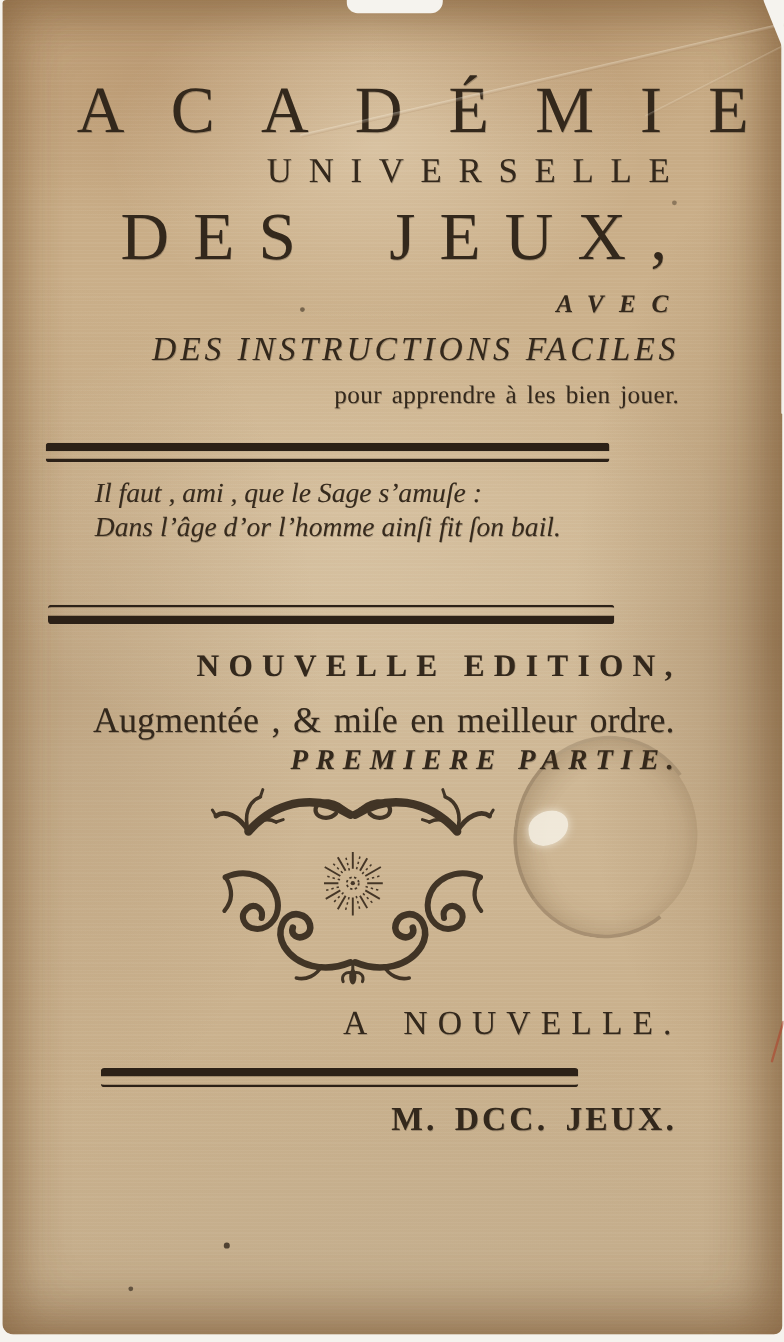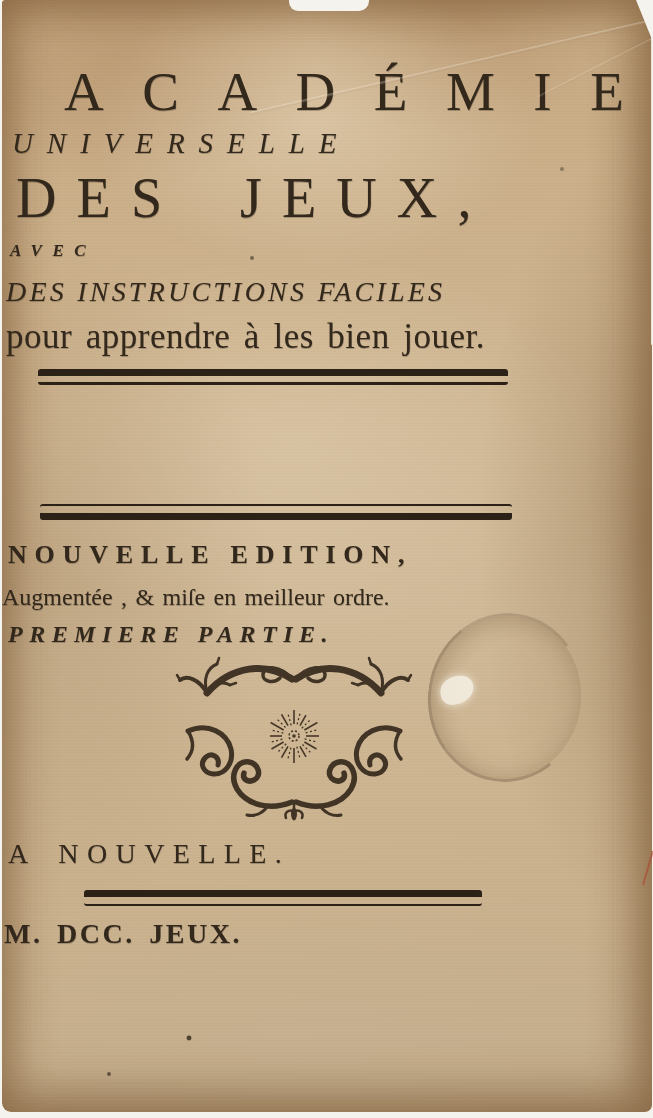--- a/index.html
+++ b/index.html
@@ -42,30 +42,30 @@
     border-top-color:rgba(66,46,28,.18);transform:rotate(8deg);
     box-shadow:inset 0 0 26px rgba(96,68,40,.18), inset 8px 4px 18px rgba(90,62,36,.12);}
   .stain-patch{position:absolute;left:438px;top:676px;width:34px;height:28px;border-radius:55% 45% 60% 40%;
     background:rgba(246,241,229,.85);transform:rotate(-12deg);box-shadow:0 0 8px rgba(246,241,229,.8);}
   .red-fiber{position:absolute;right:3px;top:850px;width:2px;height:36px;background:rgba(176,62,40,.55);transform:rotate(16deg);border-radius:2px;}
   .specks{position:absolute;left:0;top:0;width:2px;height:2px;background:transparent;border-radius:50%;
     box-shadow:186px 1037px 0 1.5px rgba(40,30,20,.75), 106px 1073px 0 1px rgba(40,30,20,.6),
                249px 257px 0 1px rgba(50,38,25,.55), 559px 168px 0 1px rgba(50,38,25,.4);}
   
   .print{position:absolute;left:0;top:0;width:560px;color:#33281c;}
-  .line{position:absolute;left:0;width:100%;text-align:left;white-space:nowrap;
+  .line{position:absolute;left:0;width:100%;text-align:right;white-space:nowrap;
     text-shadow:.5px .5px 0 rgba(51,40,28,.28);}
   .t1{top:60px;font-size:55px;letter-spacing:.70em;transform:translateX(62px);}
-  .t2{top:127px;font-size:29px;font-style:italic;letter-spacing:.48em;transform:translateX(10px);}
+  .t2{top:127px;font-size:29px;letter-spacing:.48em;transform:translateX(10px);}
   .t3{top:166px;font-size:56px;letter-spacing:.36em;word-spacing:.42em;transform:translateX(14px);}
-  .t4{top:241px;font-size:17px;font-style:italic;font-weight:bold;letter-spacing:.62em;transform:translateX(8px);}
+  .t4{top:241px;font-size:21px;font-style:italic;font-weight:bold;letter-spacing:.62em;transform:translateX(8px);}
   .t5{top:276px;font-size:28px;letter-spacing:.115em;transform:translateX(4px);font-style:italic;}
-  .t6{top:317px;font-size:35px;letter-spacing:.015em;word-spacing:.12em;transform:translateX(4px);}
+  .t6{top:317px;font-size:21px;letter-spacing:.015em;word-spacing:.12em;transform:translateX(4px);}
   .t7{top:540px;font-size:26px;font-weight:bold;letter-spacing:.30em;transform:translateX(6px);}
-  .t8{top:584px;font-size:24px;word-spacing:.1em;}
+  .t8{top:584px;font-size:30px;word-spacing:.1em;}
   .t9{top:621px;font-size:24px;font-style:italic;font-weight:bold;letter-spacing:.27em;transform:translateX(6px);}
   .t10{top:838px;font-size:28px;letter-spacing:.30em;word-spacing:.28em;transform:translateX(6px);}
   .t11{top:918px;font-size:28px;font-weight:bold;letter-spacing:.09em;word-spacing:.18em;transform:translateX(2px);}
   .verse{position:absolute;left:77px;top:397px;font-style:italic;font-size:23px;line-height:28.5px;
     color:#362a1d;text-shadow:.4px .4px 0 rgba(54,42,29,.3);}
   .verse div{white-space:nowrap;}
   .rule{position:absolute;border-color:#2c2117;border-style:solid;border-left:0;border-right:0;border-radius:3px;}
   .rule-1{left:36px;top:369px;width:470px;height:6px;border-top-width:7px;border-bottom-width:3px;}
   .rule-2{left:38px;top:504px;width:472px;height:7px;border-top-width:2.5px;border-bottom-width:7px;}
   .rule-3{left:82px;top:890px;width:398px;height:7px;border-top-width:7px;border-bottom-width:2.5px;}
@@ -80,20 +80,22 @@
     <div class="line t1">ACADÉMIE</div>
     <div class="line t2">UNIVERSELLE</div>
     <div class="line t3">DES JEUX,</div>
     <div class="line t4">AVEC</div>
     <div class="line t5">DES INSTRUCTIONS FACILES</div>
     <div class="line t6">pour apprendre à les bien jouer.</div>
 
     <div class="rule rule-1"></div>
 
     <div class="verse">
+      <div>Il faut , ami , que le Sage s’amuſe :</div>
+      <div>Dans l’âge d’or l’homme ainſi fit ſon bail.</div>
     </div>
 
     <div class="rule rule-2"></div>
 
     <div class="line t7">NOUVELLE EDITION,</div>
     <div class="line t8">Augmentée , &amp; miſe en meilleur ordre.</div>
     <div class="line t9">PREMIERE PARTIE.</div>
 
     <svg class="ornament" width="240" height="172" viewBox="0 0 240 172">
       <defs>

